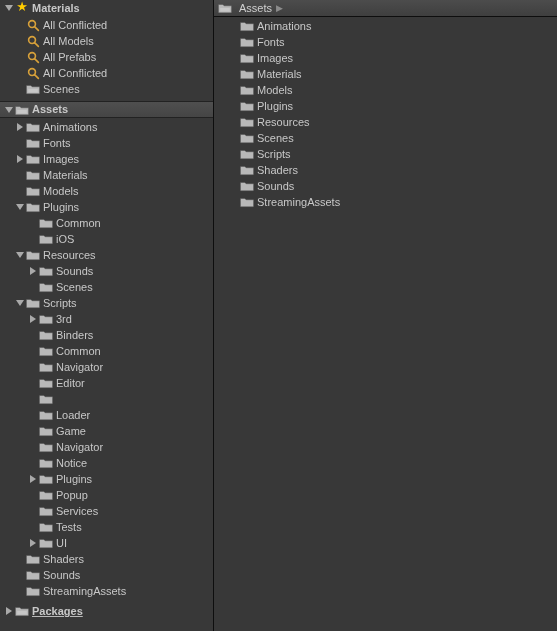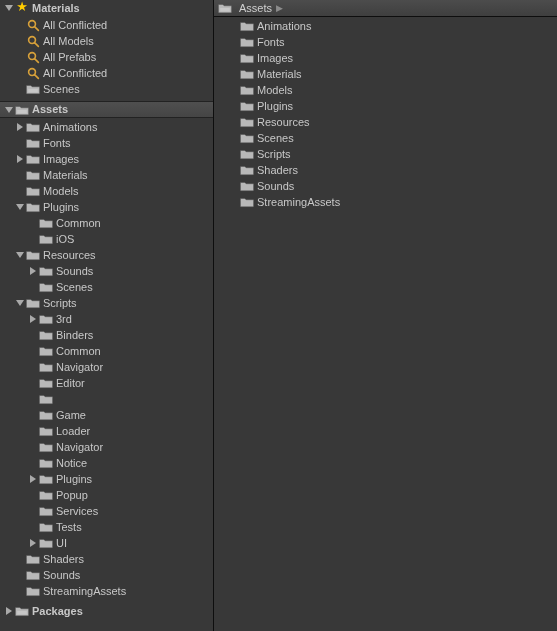--- a/index.html
+++ b/index.html
@@ -335,33 +335,33 @@
       <div class="row">
         <span class="ind"></span>
         <span class="ind"></span>
         <span class="tw "></span>
         <span class="ico ico-folder">
           <svg viewBox="0 0 32 24">
             <path fill="#b8b8b8" stroke="#4a4a4a" stroke-width="1" d="M1 4h10l3 3h17v15a1 1 0 0 1-1 1H2a1 1 0 0 1-1-1V4z"></path>
             <path fill="#d0d0d0" d="M1 9h30v1H1z" opacity="0.3"></path>
           </svg>
         </span>
+        <span class="lbl">Loader</span>
+      </div>
+      <div class="row">
+        <span class="ind"></span>
+        <span class="ind"></span>
+        <span class="tw "></span>
+        <span class="ico ico-folder">
+          <svg viewBox="0 0 32 24">
+            <path fill="#b8b8b8" stroke="#4a4a4a" stroke-width="1" d="M1 4h10l3 3h17v15a1 1 0 0 1-1 1H2a1 1 0 0 1-1-1V4z"></path>
+            <path fill="#d0d0d0" d="M1 9h30v1H1z" opacity="0.3"></path>
+          </svg>
+        </span>
         <span class="lbl">Game</span>
-      </div>
-      <div class="row">
-        <span class="ind"></span>
-        <span class="ind"></span>
-        <span class="tw "></span>
-        <span class="ico ico-folder">
-          <svg viewBox="0 0 32 24">
-            <path fill="#b8b8b8" stroke="#4a4a4a" stroke-width="1" d="M1 4h10l3 3h17v15a1 1 0 0 1-1 1H2a1 1 0 0 1-1-1V4z"></path>
-            <path fill="#d0d0d0" d="M1 9h30v1H1z" opacity="0.3"></path>
-          </svg>
-        </span>
-        <span class="lbl">Loader</span>
       </div>
       <div class="row">
         <span class="ind"></span>
         <span class="ind"></span>
         <span class="tw "></span>
         <span class="ico ico-folder">
           <svg viewBox="0 0 32 24">
             <path fill="#b8b8b8" stroke="#4a4a4a" stroke-width="1" d="M1 4h10l3 3h17v15a1 1 0 0 1-1 1H2a1 1 0 0 1-1-1V4z"></path>
             <path fill="#d0d0d0" d="M1 9h30v1H1z" opacity="0.3"></path>
           </svg>
@@ -472,21 +472,21 @@
         <span class="ico ico-folder">
           <svg viewBox="0 0 32 24">
             <path fill="#b8b8b8" stroke="#4a4a4a" stroke-width="1" d="M1 4h10l3 3h17v15a1 1 0 0 1-1 1H2a1 1 0 0 1-1-1V4z"></path>
             <path fill="#d0d0d0" d="M1 9h30v1H1z" opacity="0.3"></path>
           </svg>
         </span>
         <span class="lbl">StreamingAssets</span>
       </div>
     </div>
 
-  <div class="row" style="padding-left:2px;">
+  <div class="row" style="padding-left:2px;text-decoration:underline;">
     <span class="tw closed">
         <span class="tri"></span>
       </span>
     <span class="ico ico-pfolder">
         <svg viewBox="0 0 32 24">
           <path fill="#b8b8b8" stroke="#4a4a4a" stroke-width="1" d="M1 4h10l3 3h17v15a1 1 0 0 1-1 1H2a1 1 0 0 1-1-1V4z"></path>
           <rect x="5" y="12" width="22" height="8" fill="#e2e2e2" opacity="0.35"></rect>
         </svg>
       </span>
     <span class="lbl bold">Packages</span>

